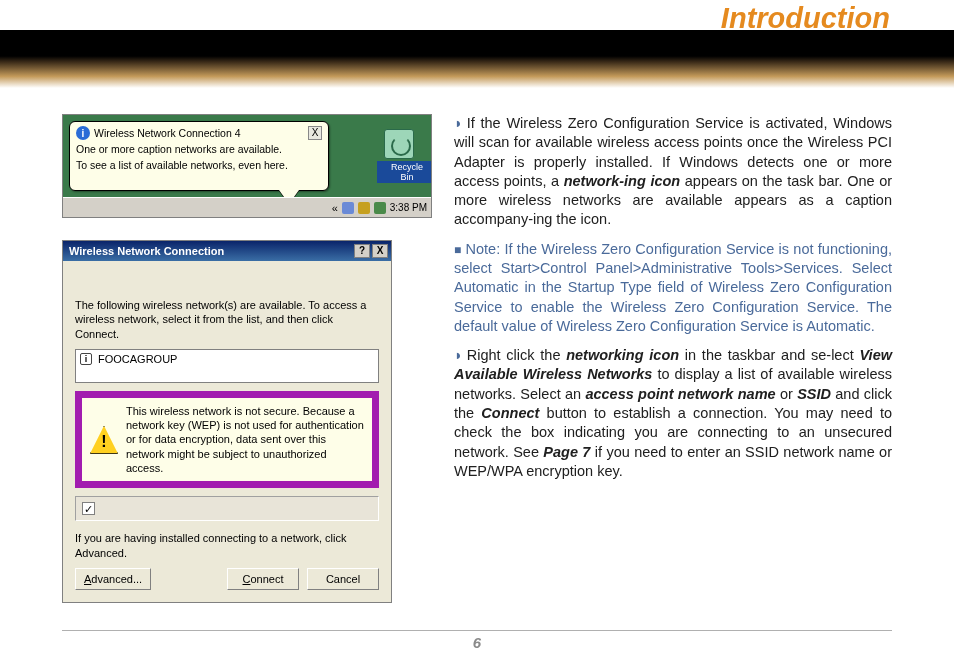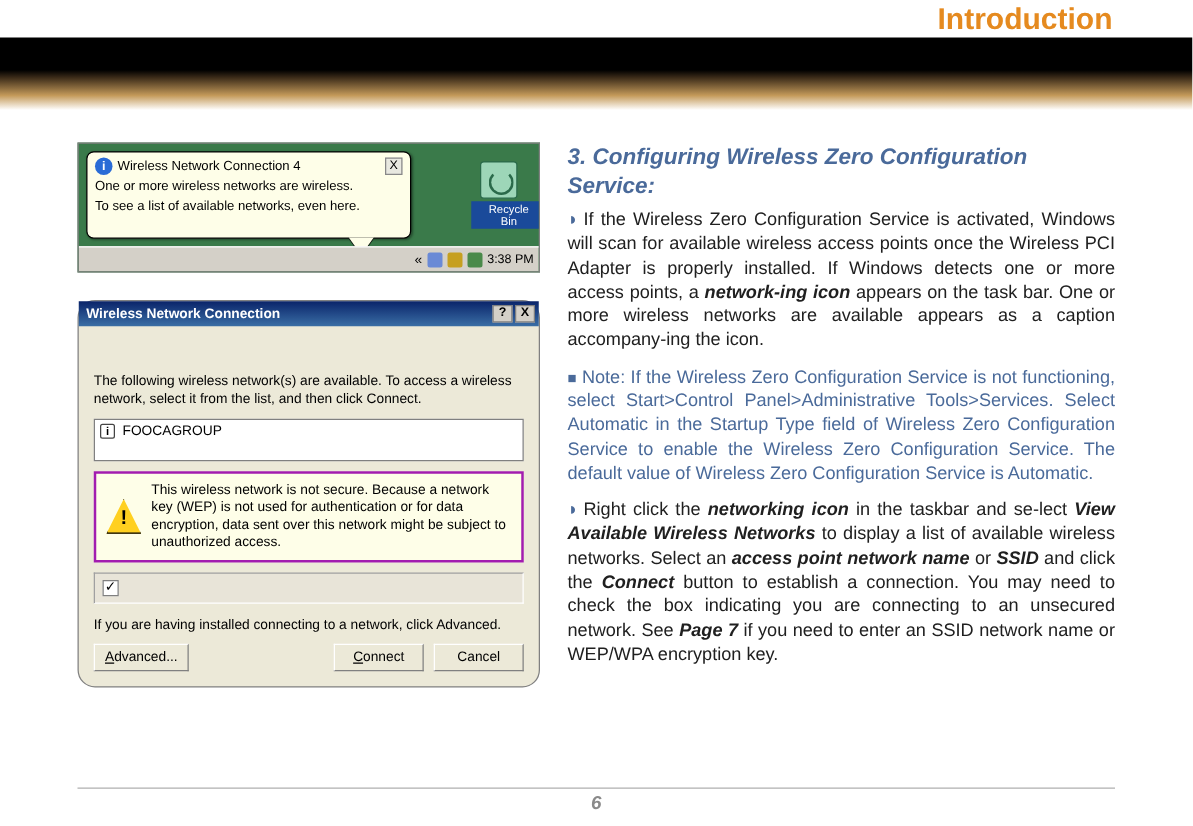--- a/index.html
+++ b/index.html
@@ -14,22 +14,23 @@
   .header-band {
     position: absolute;
     top: 30px; left: 0; right: 0;
     height: 58px;
     background: linear-gradient(#000 0%, #000 45%, #3a2a18 55%, #c49a5a 80%, #fff 100%);
   }
   .page-title {
     position: absolute;
     top: 2px; right: 64px;
     color: #e58a1f;
+    font-style: italic;
     font-weight: bold;
-    font-size: 24px;
+    font-size: 29px;
   }
   .title-underline {
     position: absolute;
     top: 38px; left: 62px; right: 62px;
     border-top: 1px solid #b0b0b0;
   }
   .content {
     position: absolute;
     top: 114px; left: 62px; right: 62px; bottom: 34px;
     display: flex;
@@ -99,26 +100,25 @@
     font-size:10px;color:#000;padding-right:4px;gap:4px;
   }
   .tray-ico{width:12px;height:12px;background:#6a8ad6;border-radius:2px;}
   .tray-ico.b{background:#c6a020;}
   .tray-ico.c{background:#4a8a4a;}
   .tray-chev{font-size:11px;}
 
   
   .shot2 {
     margin-top: 22px;
-    width: 370px;
+    width: 330px;
     background:#ece9d8;
     position:relative;
     font-size:11px;
     color:#000;
-    border-radius:14px;
   }
   .dlg-title{
     height:20px;background:linear-gradient(#0a246a,#3a6ea5);
     color:#fff;font-weight:bold;font-size:11px;
     display:flex;align-items:center;justify-content:space-between;
     padding:0 3px 0 6px;
   }
   .dlg-ctrls{display:flex;gap:2px;}
   .dlg-btn{
     width:16px;height:14px;background:#d4d0c8;border:1px solid #808080;
@@ -129,21 +129,21 @@
   .underline{text-decoration:underline;}
   .listbox{
     border:1px solid #808080;background:#fff;height:34px;
     padding:3px 4px;display:flex;align-items:flex-start;gap:6px;margin-bottom:8px;
   }
   .ap-ico{
     width:12px;height:12px;border:1px solid #444;border-radius:2px;
     display:inline-flex;align-items:center;justify-content:center;font-size:9px;font-weight:bold;
   }
   .warnbox{
-    background:#fefee8;border:2px solid #a21caf;padding:6px 8px;margin-bottom:8px;
+    background:#fefee8;border:7px solid #a21caf;padding:6px 8px;margin-bottom:8px;
     display:flex;gap:8px;line-height:1.3; align-items:center;
   }
   .warn-ico{
     width:28px;height:28px;flex:none;
     background:#ffd020;border:1px solid #000;
     clip-path: polygon(50% 0,100% 100%,0 100%);
     position:relative;
   }
   .warn-ico::after{content:"!";position:absolute;left:0;right:0;top:5px;text-align:center;font-weight:bold;font-size:16px;}
   .chkrow{
@@ -194,21 +194,21 @@
 
   <div class="left-col">
 
     <div class="shot shot1">
       <div class="balloon">
         <div class="balloon-title-row">
           <span class="info-ico">i</span>
           <span class="balloon-title">Wireless Network Connection 4</span>
           <span class="balloon-close">X</span>
         </div>
-        <div>One or more wireless networks are wireless.</div>
+        <div>One or more caption networks are available.</div>
         <div style="margin-top:4px">To see a list of available networks, even here.</div>
       </div>
       <div class="balloon-tail"></div>
       <div class="recycle">
         <div class="recycle-ico"></div>
         <span class="recycle-label">Recycle Bin</span>
       </div>
       <div class="taskbar">
         <span class="tray-chev">«</span>
         <span class="tray-ico"></span>
@@ -252,21 +252,20 @@
             </span>
             <span class="btn">Cancel</span>
           </span>
         </div>
       </div>
     </div>
 
   </div>
 
   <div class="right-col">
-    <div class="section-heading">3. Configuring Wireless Zero Configuration Service:</div>
 
     <div class="para">
       <span class="bullet">◗</span><span>If the Wireless Zero Configuration Service is activated, Windows will scan for available wireless access points once the Wireless PCI Adapter is properly installed. If Windows detects one or more access points, a </span><b>network-ing icon</b><span> appears on the task bar.  One or more wireless networks are available appears as a caption accompany-ing the icon.</span>
     </div>
 
     <div class="note">
       <span class="sq">■</span><span>Note: If the Wireless Zero Configuration Service is not functioning, select Start&gt;Control Panel&gt;Administrative Tools&gt;Services. Select Automatic in the Startup Type field of Wireless Zero Configuration Service to enable the Wireless Zero Configuration Service. The default value of Wireless Zero Configuration Service is Automatic.</span>
     </div>
 
     <div class="para">

